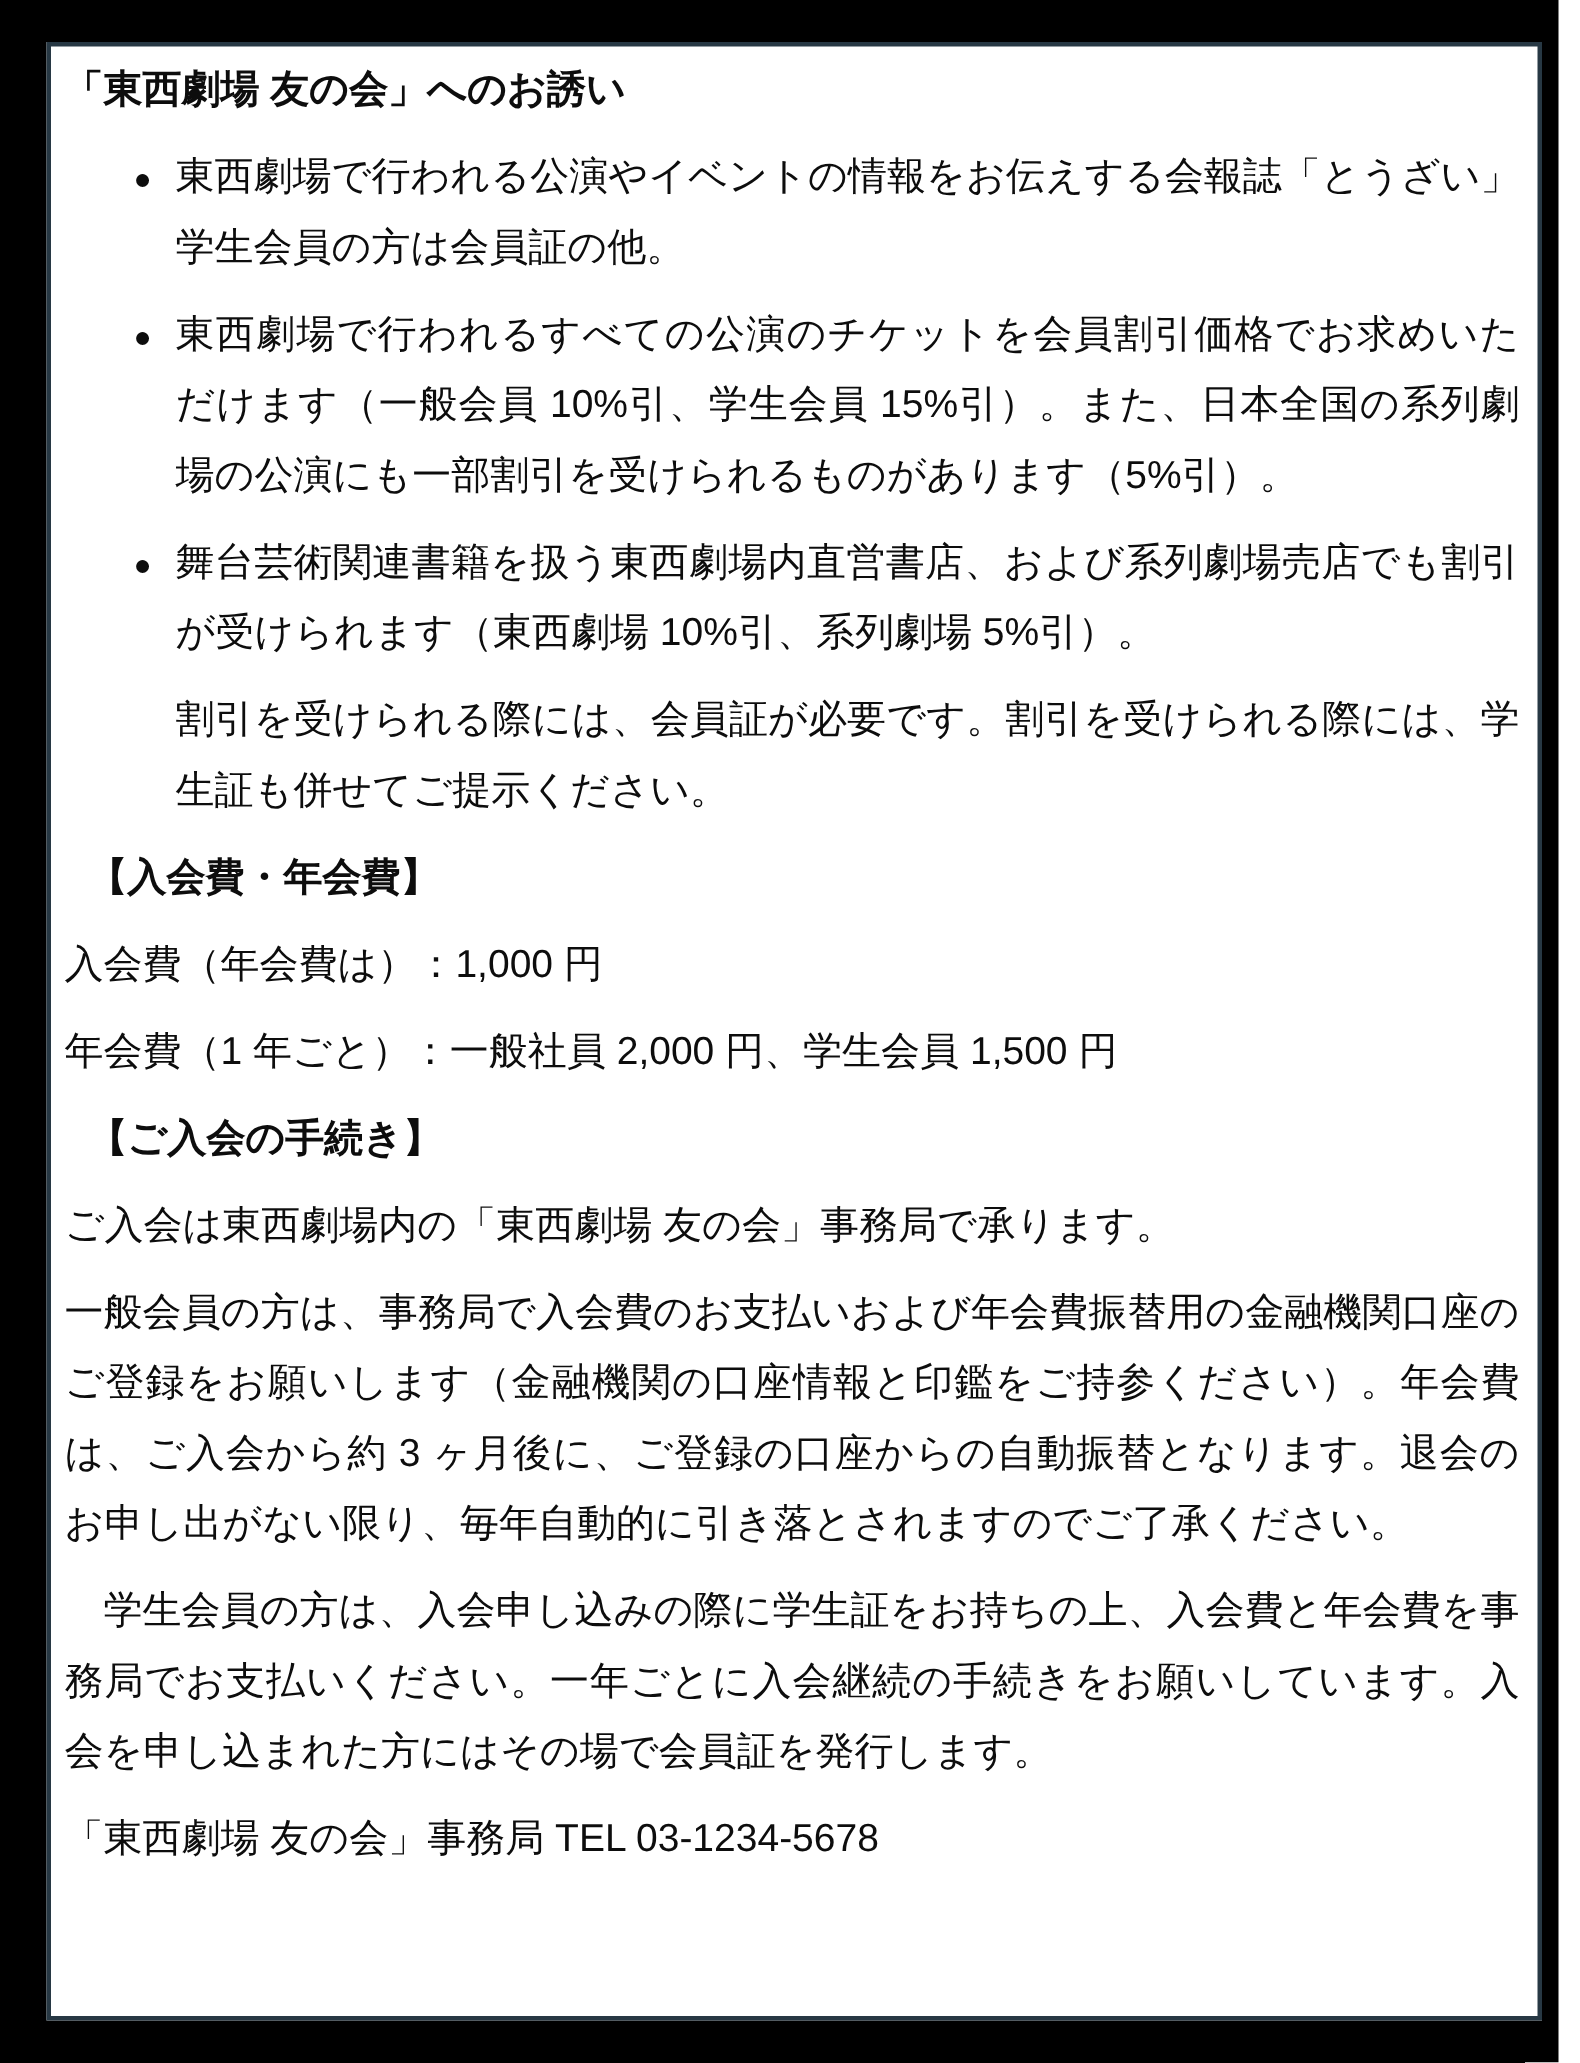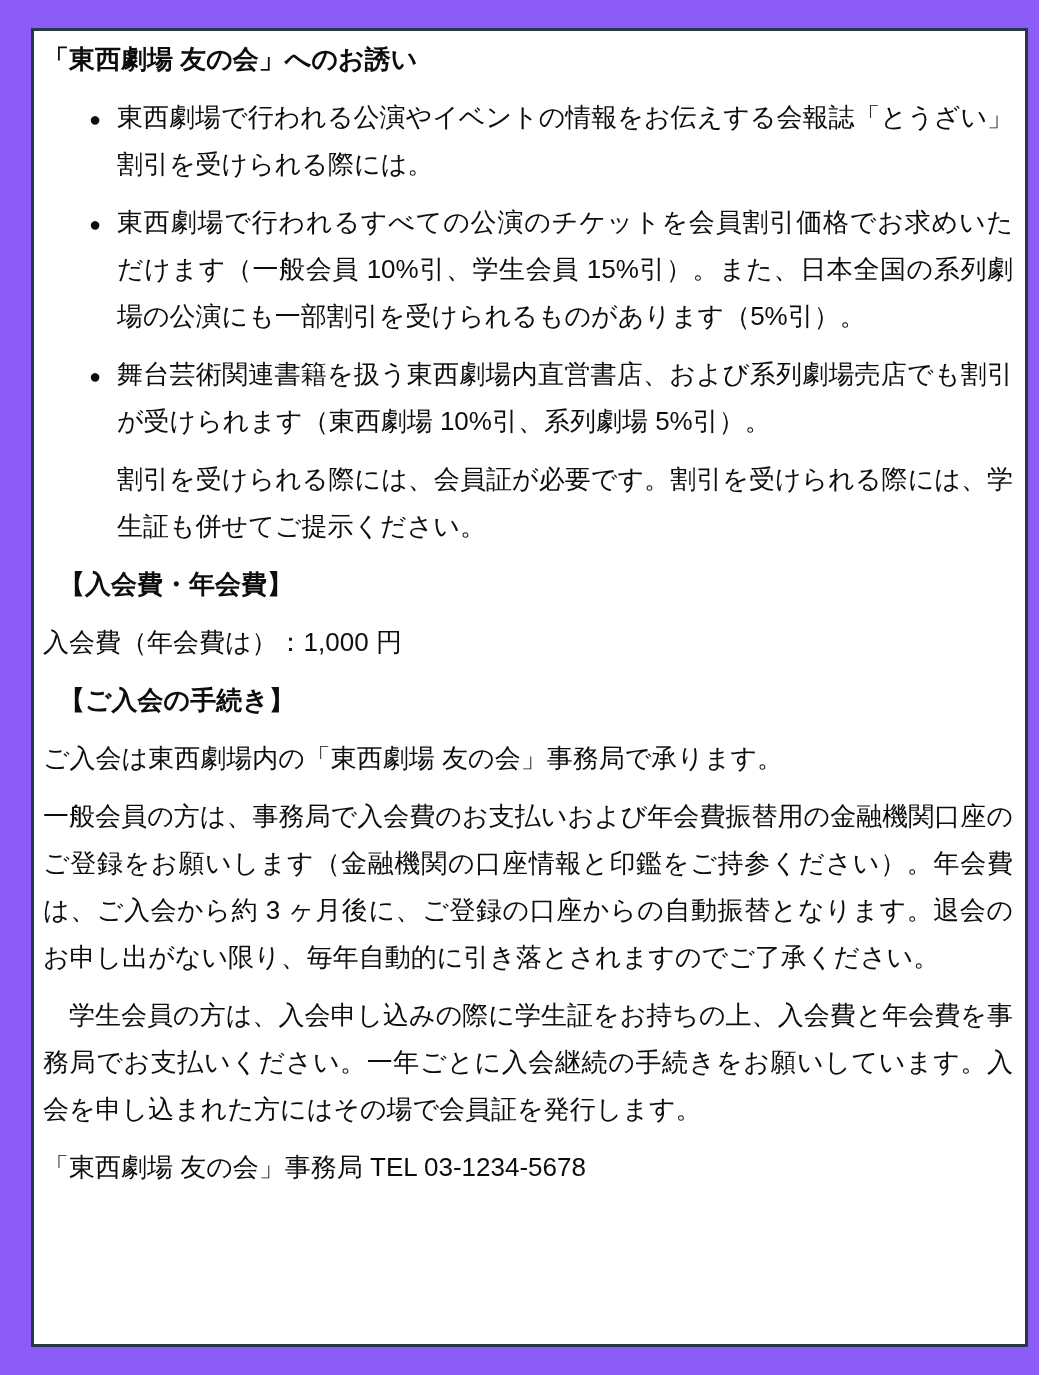--- a/index.html
+++ b/index.html
@@ -5,21 +5,21 @@
   html, body {
     margin: 0;
     padding: 0;
     background: #ffffff;
     font-family: "Liberation Sans", "DejaVu Sans", sans-serif;
   }
   .canvas {
     position: relative;
     width: 1039px;
     height: 1375px;
-    background: #8b5cf6;
+    background: #000000;
     overflow: hidden;
   }
   .doc-frame {
     position: absolute;
     left: 31px;
     top: 28px;
     width: 997px;
     height: 1319px;
     box-sizing: border-box;
     border: 3px solid #273844;
@@ -76,38 +76,39 @@
 
 <div class="canvas">
   <div class="doc-frame">
 
     <div class="doc-title">「東西劇場 友の会」へのお誘い</div>
 
 
     <ul class="benefit-list">
       <li>
         <span class="bullet-col"><span class="bullet-glyph">●</span></span>
-        <span class="li-text">東西劇場で行われる公演やイベントの情報をお伝えする会報誌「とうざい」割引を受けられる際には。</span>
+        <span class="li-text">東西劇場で行われる公演やイベントの情報をお伝えする会報誌「とうざい」学生会員の方は会員証の他。</span>
       </li>
       <li>
         <span class="bullet-col"><span class="bullet-glyph">●</span></span>
         <span class="li-text">東西劇場で行われるすべての公演のチケットを会員割引価格でお求めいただけます（一般会員 10%引、学生会員 15%引）。また、日本全国の系列劇場の公演にも一部割引を受けられるものがあります（5%引）。</span>
       </li>
       <li>
         <span class="bullet-col"><span class="bullet-glyph">●</span></span>
         <span class="li-text">舞台芸術関連書籍を扱う東西劇場内直営書店、および系列劇場売店でも割引が受けられます（東西劇場 10%引、系列劇場 5%引）。</span>
       </li>
     </ul>
 
     <p class="para indented-note">割引を受けられる際には、会員証が必要です。割引を受けられる際には、学生証も併せてご提示ください。</p>
 
     <div class="section-heading">【入会費・年会費】</div>
 
     <p class="para">入会費（年会費は）：1,000 円</p>
 
+    <p class="para">年会費（1 年ごと）：一般社員 2,000 円、学生会員 1,500 円</p>
 
     <div class="section-heading">【ご入会の手続き】</div>
 
     <p class="para">ご入会は東西劇場内の「東西劇場 友の会」事務局で承ります。</p>
 
     <p class="para">一般会員の方は、事務局で入会費のお支払いおよび年会費振替用の金融機関口座のご登録をお願いします（金融機関の口座情報と印鑑をご持参ください）。年会費は、ご入会から約 3 ヶ月後に、ご登録の口座からの自動振替となります。退会のお申し出がない限り、毎年自動的に引き落とされますのでご了承ください。</p>
 
     <p class="para">　学生会員の方は、入会申し込みの際に学生証をお持ちの上、入会費と年会費を事務局でお支払いください。一年ごとに入会継続の手続きをお願いしています。入会を申し込まれた方にはその場で会員証を発行します。</p>
 
     <p class="para contact-line">「東西劇場 友の会」事務局 TEL 03-1234-5678</p>

